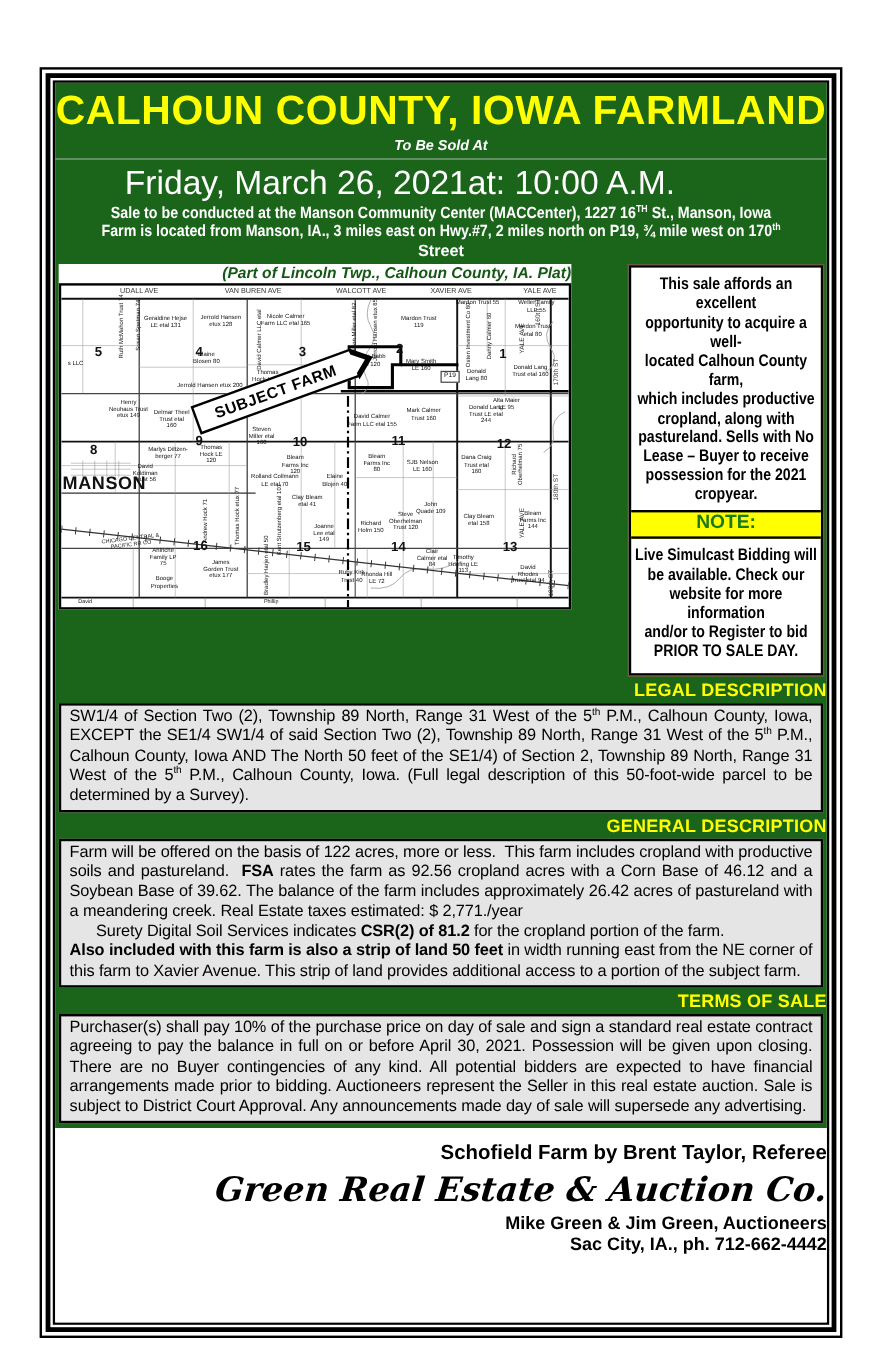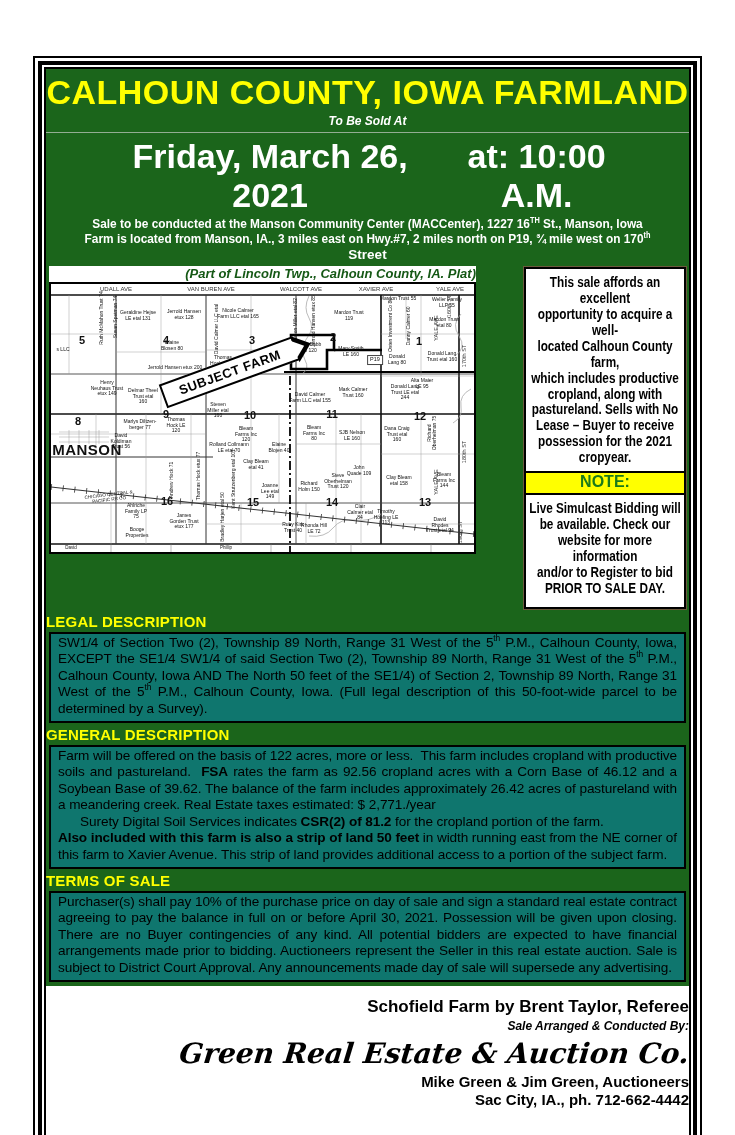--- a/index.html
+++ b/index.html
@@ -12,21 +12,21 @@
   .frame-mid{border:4px solid #000;padding:2px}
   .frame-inner{border:2px solid #000;background:#fff}
   .page-green{background:var(--green,#1B651B);padding-bottom:4px}
 
   
   .header-block{text-align:center;color:#fff;padding:6px 0 4px}
   .flyer-title{color:var(--yellow,#FFFF00);font-size:34px;font-weight:bold;letter-spacing:.5px;line-height:1.05}
   .tosold{font-size:12px;font-weight:bold;font-style:italic;margin-top:3px}
   .hdr-divider{border:0;border-top:1px solid #93ad93;margin:4px 0 1px}
   .main-title{font-family:"Liberation Serif",serif;font-size:56px;line-height:1.03;letter-spacing:1px}
-  .date-row{display:flex;justify-content:center;padding:3px 52px 1px 58px;font-size:34px;font-weight:bold}
+  .date-row{display:flex;justify-content:flex-start;padding:3px 52px 1px 58px;font-size:28px;font-weight:normal}
   .hdr-small{font-size:13.5px;font-weight:bold;line-height:1.15;transform:scaleX(.88);width:114%;margin-left:-7%}
   .hdr-street{font-size:13.5px;font-weight:bold;line-height:1.15}
 
   
   .content-row{display:flex;justify-content:space-between;align-items:flex-start;padding:0 2px 0 3px}
   .map-col{background:#fff;width:427px}
   .map-caption{font-size:13px;font-weight:bold;font-style:italic;color:var(--capgreen,#155815);
                text-align:right;height:16px;line-height:16px;background:#fff}
   .map-panel{position:relative;width:423px;height:268px;border:2px solid #000;overflow:hidden;background:#fff}
   .map-panel svg{position:absolute;left:0;top:0}
@@ -49,23 +49,23 @@
   .sidebar-outer{width:164px;box-sizing:border-box;padding:0;border:1px solid #6b5a3c;
       background:repeating-linear-gradient(135deg,#d7bf93 0 2px,#b1935f 2px 3px,#cdb486 3px 6px)}
   .sidebar-inner{border:2px solid #000;background:#fff}
   .sb-p{font-size:14px;font-weight:bold;text-align:center;line-height:15.9px;white-space:pre-line;
       transform:scaleX(.84);width:119%;margin-left:-9.5%;margin-top:6px;margin-bottom:5px}
   .sb-p.last{margin-bottom:10px}
   .note-bar{background:var(--yellow,#FFFF00);border-top:2px solid #000;border-bottom:2px solid #000;
       color:var(--notegreen,#1a7a1a);font-weight:bold;font-size:16px;text-align:center;padding:0 0 2px}
 
   
-  .section-bar{color:var(--yellow,#FFFF00);font-weight:bold;font-size:15px;text-align:left;
+  .section-bar{color:var(--yellow,#FFFF00);font-weight:bold;font-size:15px;text-align:right;
       padding:3px 0 2px;letter-spacing:.2px}
-  .white-panel{background:#0f766e;border:2px solid #000;margin:0 3px;padding:1px 7px 3px;
+  .white-panel{background:#e5e5e5;border:2px solid #000;margin:0 3px;padding:1px 7px 3px;
       font-size:13.6px;line-height:16.6px;text-align:justify;white-space:pre-wrap;letter-spacing:-.1px}
 
   
   .page-footer{background:#fff;text-align:right;padding:10px 0 0;height:152px}
   .f-referee{font-size:17px;font-weight:bold;line-height:21px}
   .f-arranged{font-size:12px;font-weight:bold;font-style:italic;margin-top:2px}
   .f-company{font-family:"DejaVu Serif",serif;font-style:italic;font-weight:bold;font-size:28px;
       transform:skewX(-6deg);margin:4px 0 3px}
   .f-line{font-size:15px;font-weight:bold;line-height:18px}
   .f-website{font-size:20px;font-weight:bold;margin-top:6px}
@@ -309,21 +309,20 @@
       Surety Digital Soil Services indicates </span><b>CSR(2) of 81.2</b><span> for the cropland portion of the farm.
 </span><b>Also included with this farm is also a strip of land 50 feet</b><span> in width running east from the NE corner of this farm to Xavier Avenue. This strip of land provides additional access to a portion of the subject farm.</span></div>
 
     <div class="section-bar">TERMS OF SALE</div>
     <div class="white-panel">Purchaser(s) shall pay 10% of the purchase price on day of sale and sign a standard real estate contract agreeing to pay the balance in full on or before April 30, 2021. Possession will be given upon closing. There are no Buyer contingencies of any kind. All potential bidders are expected to have financial arrangements made prior to bidding. Auctioneers represent the Seller in this real estate auction. Sale is subject to District Court Approval. Any announcements made day of sale will supersede any advertising.</div>
 
   </div>
 
   <div class="page-footer">
     <div class="f-referee">Schofield Farm by Brent Taylor, Referee</div>
-    <div class="f-arranged">Sale Arranged &amp; Conducted By:</div>
     <div class="f-company">Green Real Estate &amp; Auction Co.</div>
     <div class="f-line">Mike Green &amp; Jim Green, Auctioneers</div>
     <div class="f-line">Sac City, IA., ph. 712-662-4442</div>
   </div>
 
 </div>
 </div>
 </div>
 
 </body></html>

